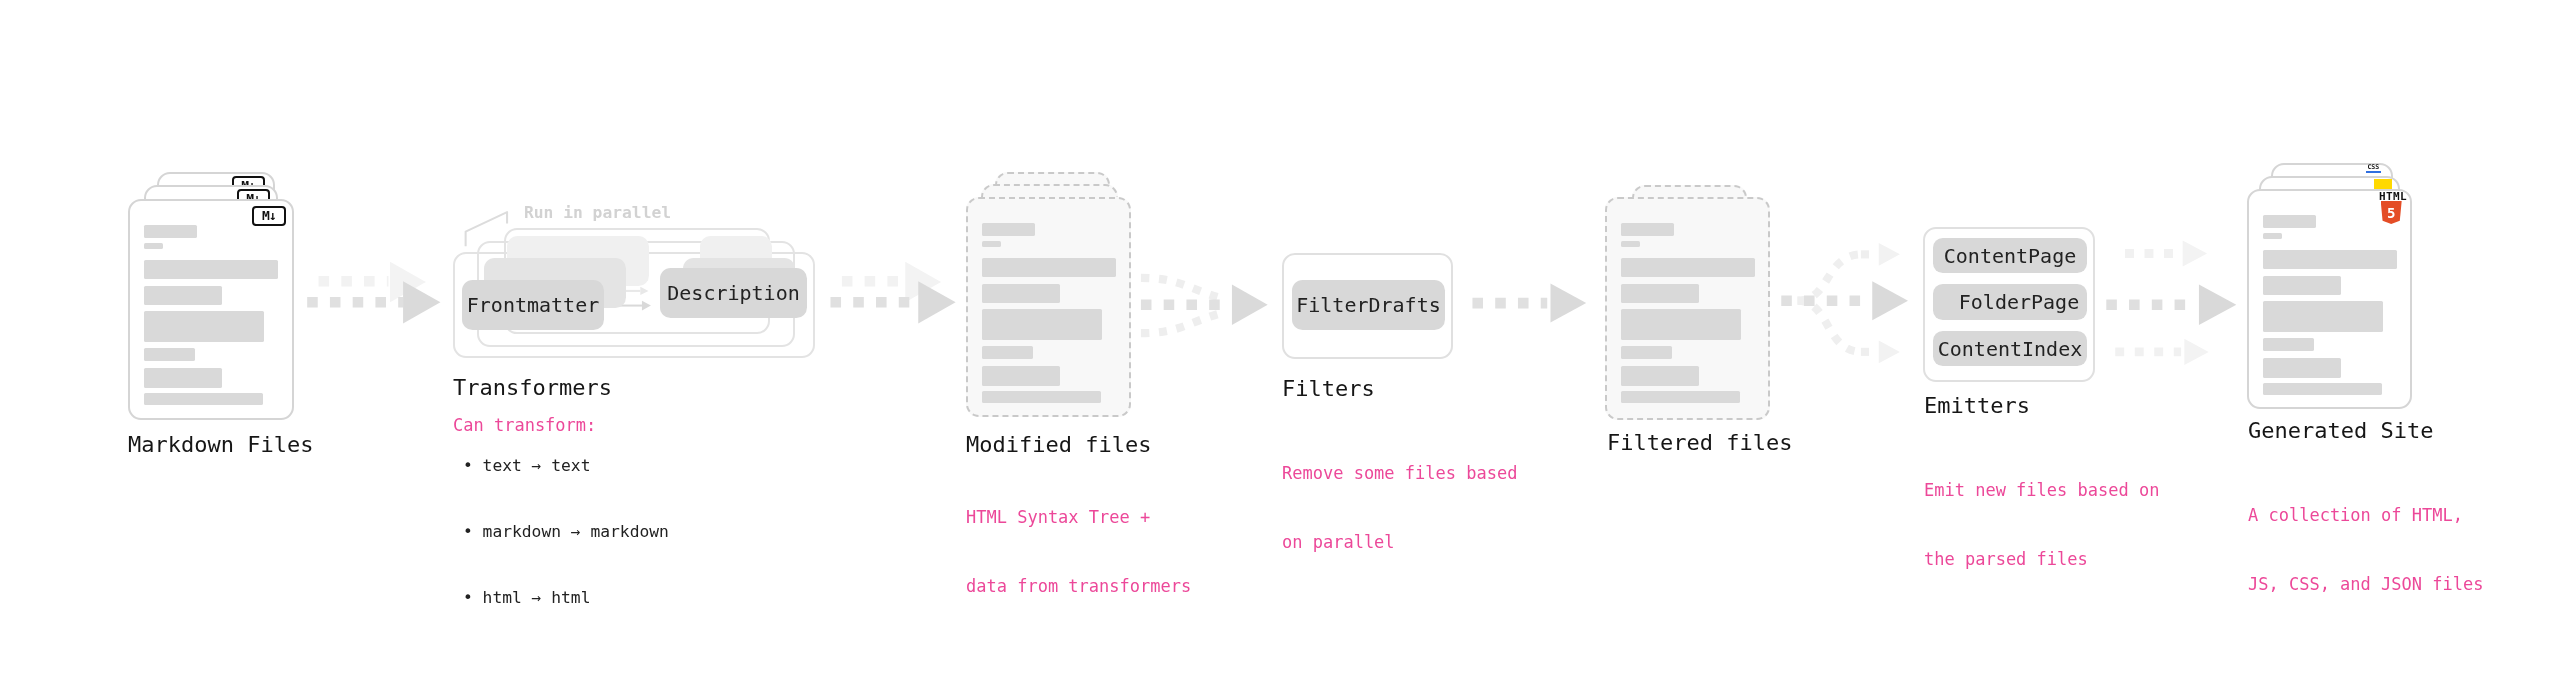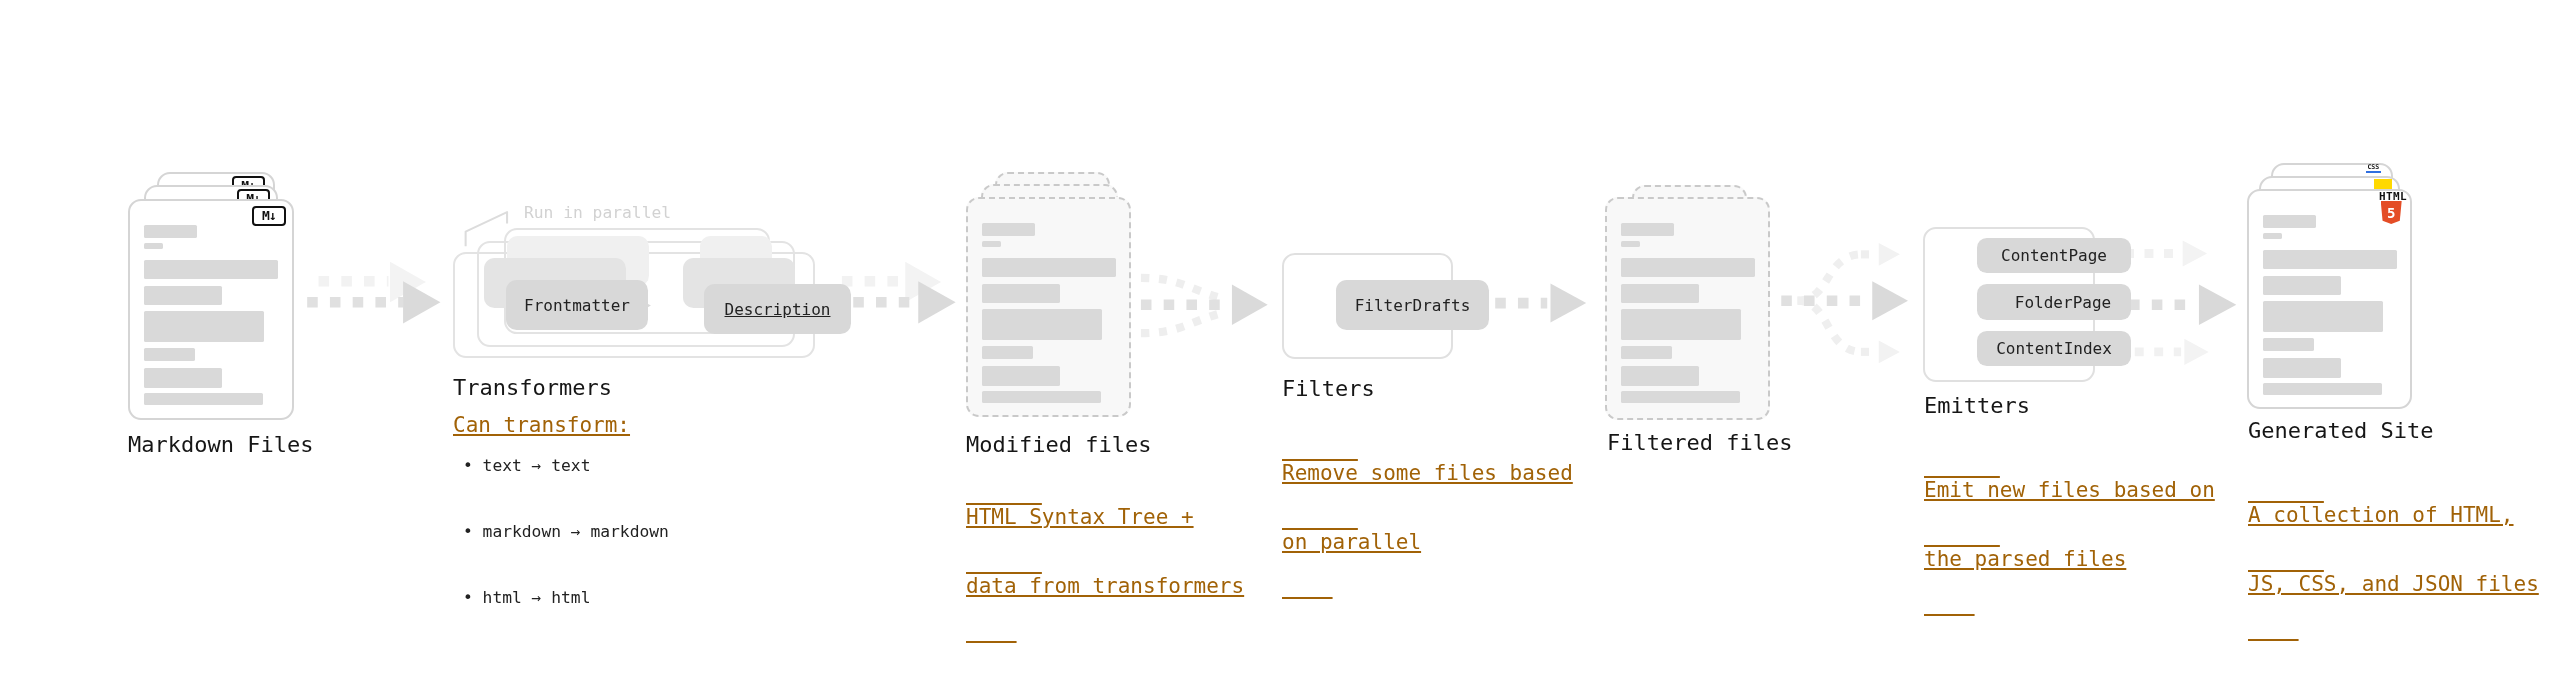--- a/index.html
+++ b/index.html
@@ -12,42 +12,42 @@
   .card{position:absolute;background:#ffffff;border:2px solid #d5d5d5;border-radius:13px;box-sizing:border-box;}
   .card.dashed{background:#f8f8f8;border:2px dashed #c9c9c9;}
   .bar{position:absolute;background:var(--bar_gray,#d9d9d9);border-radius:1.6px;}
 
   
   .obox{position:absolute;border:2px solid #e3e3e3;border-radius:13px;box-sizing:border-box;background:transparent;}
   .wbox{position:absolute;border:2px solid #e0e0e0;border-radius:13px;box-sizing:border-box;background:#fff;}
 
   
   .chip{position:absolute;background:var(--chip_gray,#d8d8d8);border-radius:10.6px;display:flex;align-items:center;justify-content:center;
-        font-size:16px;color:#222;box-sizing:border-box;margin-left:44px;}
+        font-size:20px;color:#222;box-sizing:border-box;}
   .ghost2{position:absolute;background:#e4e4e4;border-radius:10.6px;}
   .ghost3{position:absolute;background:#f0f0f0;border-radius:10.6px;}
 
   
   .mdbadge{position:absolute;background:#fff;border:2.4px solid #111;border-radius:4.1px;display:flex;align-items:center;justify-content:center;
            font-weight:bold;font-size:13px;color:#111;box-sizing:border-box;letter-spacing:-0.8px;}
   .cssbadge{position:absolute;font-size:6.5px;font-weight:bold;color:#111;text-align:center;line-height:6.5px;
             border-bottom:2.8px solid var(--css_blue,#2f6fe0);padding-bottom:0.8px;}
   .jsbadge{position:absolute;background:var(--js_yellow,#ffd900);}
   .htmlbadge{position:absolute;width:24.4px;text-align:center;}
   .htmlbadge .word{font-size:11px;font-weight:bold;color:#111;letter-spacing:0.4px;line-height:7.3px;}
   .htmlshield{width:21px;height:23px;margin:0.8px auto 0;background:var(--html5_orange,#e44d26);
               clip-path:polygon(0 0,100% 0,91% 86%,50% 100%,9% 86%);
               display:flex;align-items:center;justify-content:center;color:#fff;font-weight:bold;font-size:14px;}
 
   
   .label{position:absolute;font-size:22px;color:#161616;white-space:nowrap;}
-  .desc{position:absolute;font-size:21px;line-height:23px;color:#a16207;white-space:pre;text-decoration:underline;}
+  .desc{position:absolute;font-size:17px;line-height:23px;color:#ec4899;white-space:pre;}
   .desc div{white-space:pre;}
   .bullets{position:absolute;font-size:16.3px;line-height:22px;color:#222;white-space:pre;}
-  .callout{position:absolute;font-size:16.3px;color:#d2d2d2;white-space:nowrap;}
+  .callout{position:absolute;font-size:16.3px;color:#d2d2d2;white-space:nowrap;font-weight:bold;}
 </style>
 </head>
 <body>
 
 <div id="canvas">
 
   <svg class="overlay" viewBox="0 0 3170 838">
 
     <g>
       <line x1="392" y1="346" x2="478" y2="346" stroke="#f2f2f2" stroke-width="13" stroke-dasharray="13 15"></line>
@@ -133,21 +133,21 @@
     <div class="obox" style="left:477px;top:241px;width:318px;height:106px;"></div>
     <div class="obox" style="left:453px;top:252px;width:362px;height:106px;"></div>
     <div class="callout" style="left:524px;top:203px;">Run in parallel</div>
 
     <div class="ghost3" style="left:507px;top:236px;width:142px;height:50px;"></div>
     <div class="ghost2" style="left:484px;top:258px;width:142px;height:50px;"></div>
     <div class="chip" style="left:462px;top:280px;width:142px;height:50px;">Frontmatter</div>
 
     <div class="ghost3" style="left:700px;top:236px;width:72px;height:50px;"></div>
     <div class="ghost2" style="left:683px;top:258px;width:112px;height:50px;"></div>
-    <div class="chip" style="left:660px;top:284px;width:147px;height:50px;text-decoration:underline;">Description</div>
+    <div class="chip" style="left:660px;top:268px;width:147px;height:50px;">Description</div>
 
     <div class="label" style="left:453px;top:375px;">Transformers</div>
     <div class="desc" style="left:453px;top:414px;">Can transform:</div>
     <div class="bullets" style="left:463px;top:411px;">
       <div>• text → text</div>
       <div>• markdown → markdown</div>
       <div>• html → html</div>
     </div>
   </div>
 

